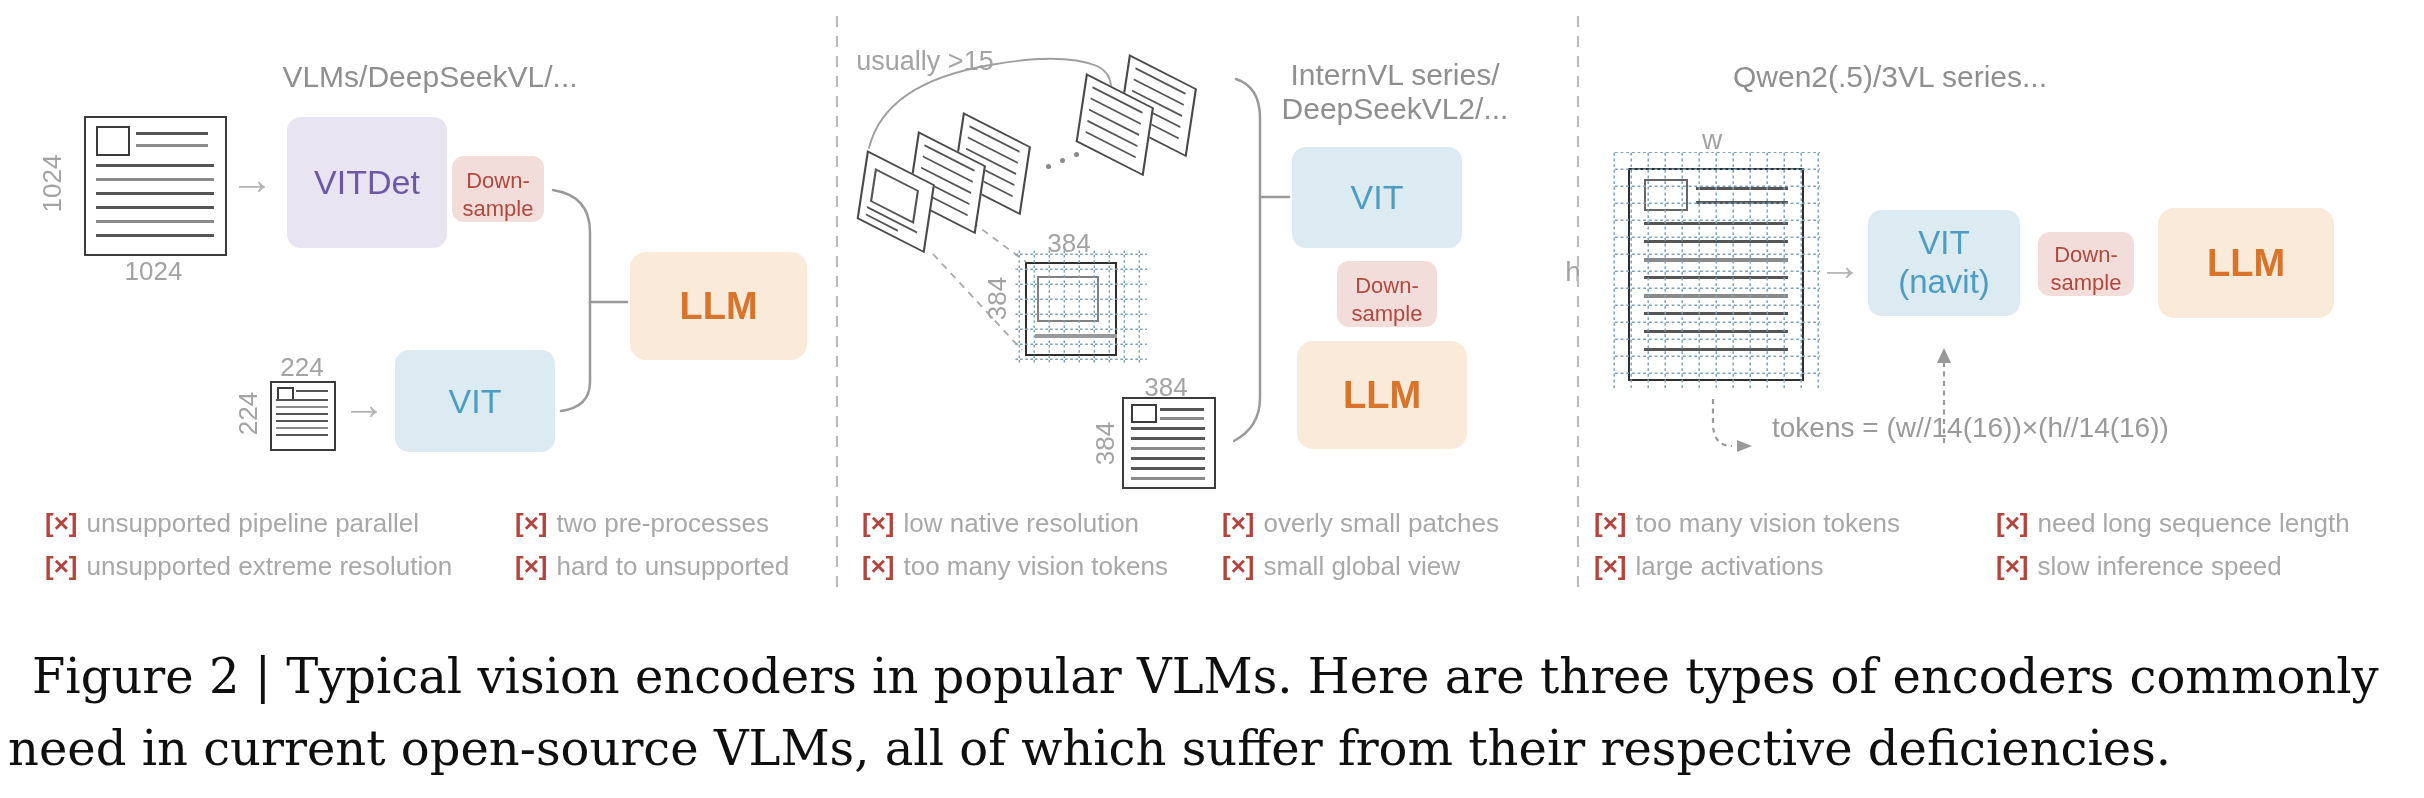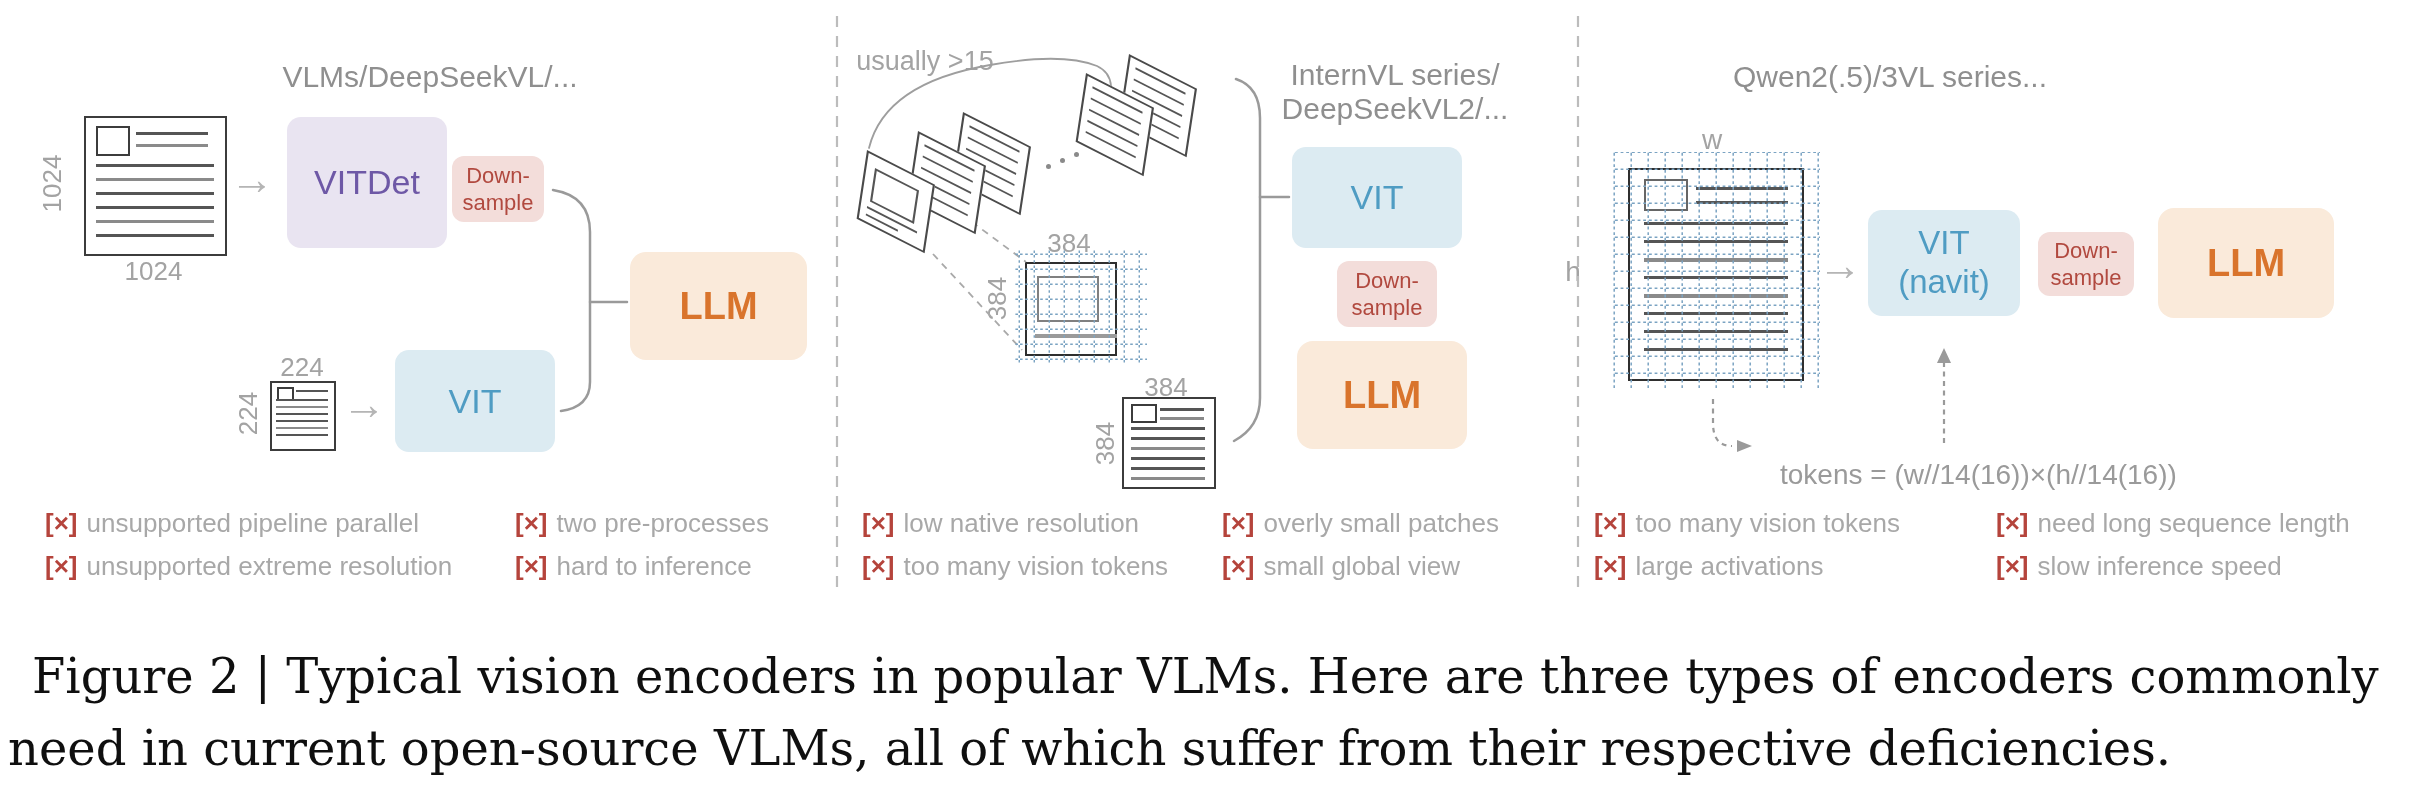--- a/index.html
+++ b/index.html
@@ -6,21 +6,21 @@
   #canvas{position:relative;width:2424px;height:798px;background:#ffffff;overflow:hidden;
           font-family:"Liberation Sans", sans-serif;}
   .abs{position:absolute;}
   .ptitle{font-size:30px;color:#8f8f8f;text-align:center;white-space:nowrap;}
   .lbl{font-size:26px;color:#a3a3a3;text-align:center;white-space:nowrap;}
   .vlbl{font-size:26px;color:#a3a3a3;text-align:center;white-space:nowrap;transform:rotate(-90deg);}
   .box{border-radius:14px;display:flex;flex-direction:column;align-items:center;justify-content:center;
        text-align:center;line-height:1.18;}
   .box-vitdet{background:#e9e4f1;color:#6e58a6;font-size:34px;font-weight:500;}
   .box-vit{background:#dcebf2;color:#4f9cc3;font-size:34px;font-weight:500;}
-  .box-ds{background:#f3ddda;color:#b1493f;font-size:22px;font-weight:500;border-radius:12px;line-height:1.25;}
+  .box-ds{background:#f3ddda;color:#b1493f;font-size:22px;font-weight:500;border-radius:12px;line-height:1.25;justify-content:flex-end;}
   .box-llm{background:#faeada;color:#d9742c;font-size:38px;font-weight:600;border-radius:16px;}
   .doc{background:#ffffff;border:2.5px solid #3c3c3c;}
   .thumb{position:absolute;background:#ffffff;border:2.5px solid #3c3c3c;}
   .ln{position:absolute;height:2.5px;background:#555555;}
   .ln.g{background:#8a8a8a;}
   .tile{position:absolute;width:64px;height:70px;background:#ffffff;border:2px solid #4a4a4a;
         transform:skewY(27deg) skewX(-8deg);transform-origin:top left;}
   .tile .tln{position:absolute;height:2px;background:#555555;left:6px;width:50px;}
   .dot{position:absolute;width:5px;height:5px;border-radius:50%;background:#8a8a8a;}
   .arrow{font-size:44px;color:#b5b5b5;line-height:1;}
@@ -93,21 +93,21 @@
   <div class="abs bullet" style="left:45px;top:551px;">
     <span class="bmark">[×]</span>
     <span class="btext">unsupported extreme resolution</span>
   </div>
   <div class="abs bullet" style="left:515px;top:508px;">
     <span class="bmark">[×]</span>
     <span class="btext">two pre-processes</span>
   </div>
   <div class="abs bullet" style="left:515px;top:551px;">
     <span class="bmark">[×]</span>
-    <span class="btext">hard to inference</span>
+    <span class="btext">hard to unsupported</span>
   </div>
 
   <div class="abs ptitle" style="left:1245px;top:58px;width:300px;">InternVL series/</div>
   <div class="abs ptitle" style="left:1245px;top:92px;width:300px;">DeepSeekVL2/...</div>
 
   <div class="abs lbl" style="left:850px;top:46px;width:150px;font-size:27px;">usually &gt;15</div>
 
   <div class="tile" style="left:1129px;top:54px;z-index:11;">
     <div class="tln" style="top:8px;"></div>
       <div class="tln" style="top:20px;"></div>
@@ -220,21 +220,21 @@
     <span>(navit)</span>
   </div>
   <div class="abs box box-ds" style="left:2038px;top:232px;width:96px;height:64px;">
     <span>Down-</span>
     <span>sample</span>
   </div>
   <div class="abs box box-llm" style="left:2158px;top:208px;width:176px;height:110px;">
     <span>LLM</span>
   </div>
 
-  <div class="abs formula" style="left:1772px;top:459px;margin-left:8px;">tokens = (w//14(16))×(h//14(16))</div>
+  <div class="abs formula" style="left:1772px;top:412px;">tokens = (w//14(16))×(h//14(16))</div>
 
   <div class="abs bullet" style="left:1594px;top:508px;">
     <span class="bmark">[×]</span>
     <span class="btext">too many vision tokens</span>
   </div>
   <div class="abs bullet" style="left:1594px;top:551px;">
     <span class="bmark">[×]</span>
     <span class="btext">large activations</span>
   </div>
   <div class="abs bullet" style="left:1996px;top:508px;">

